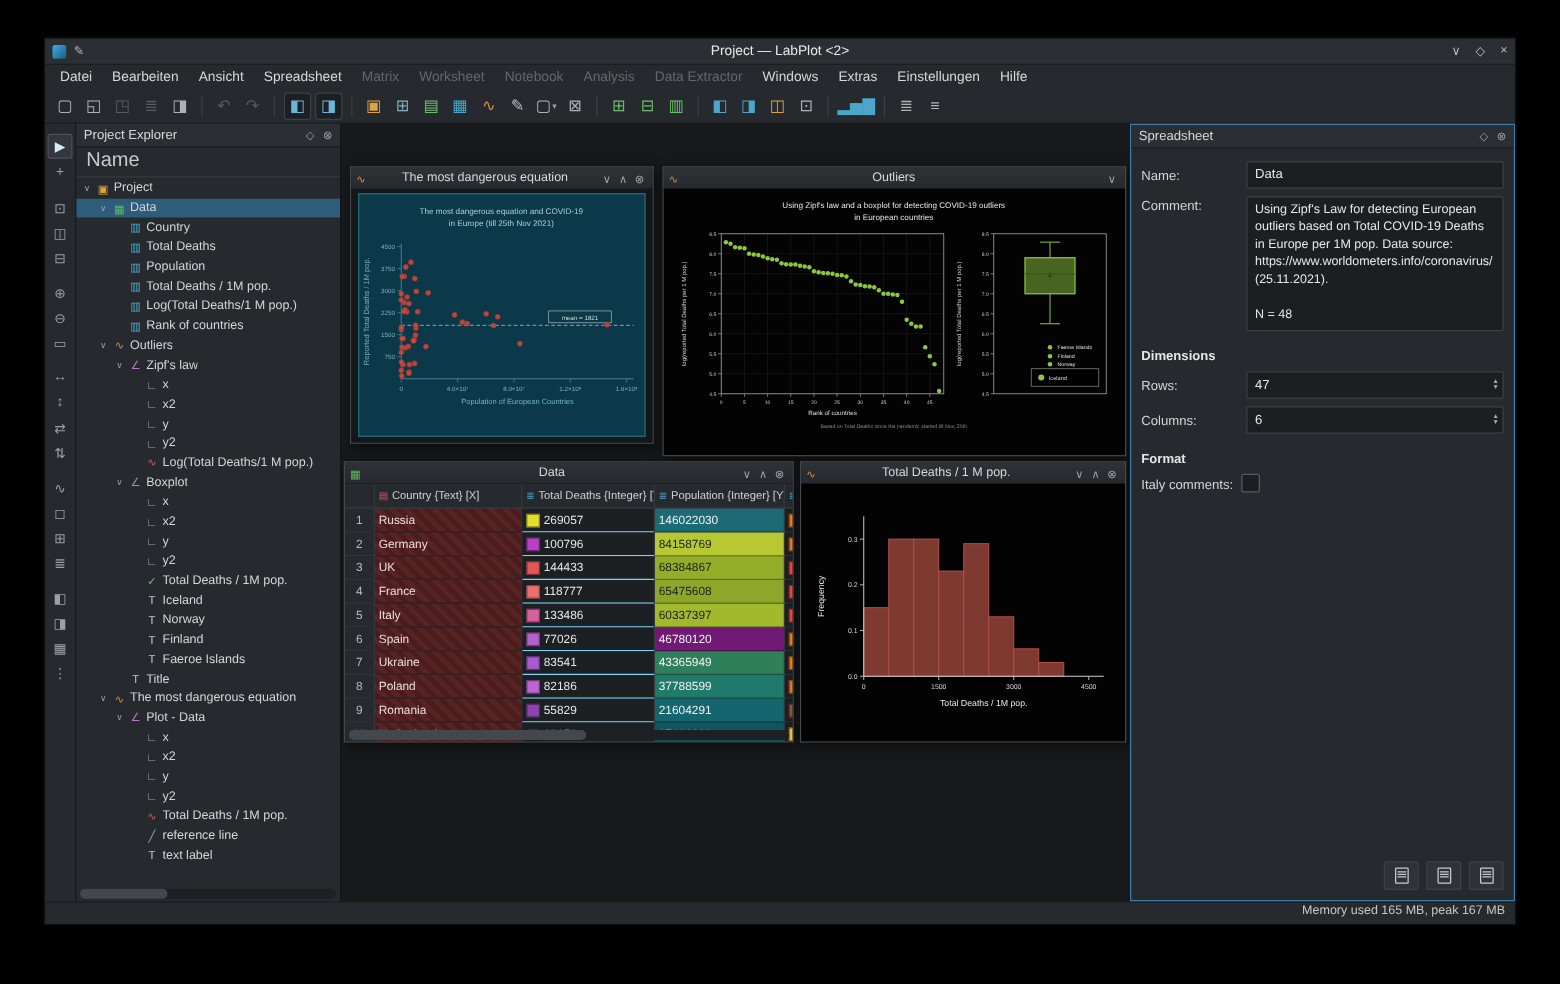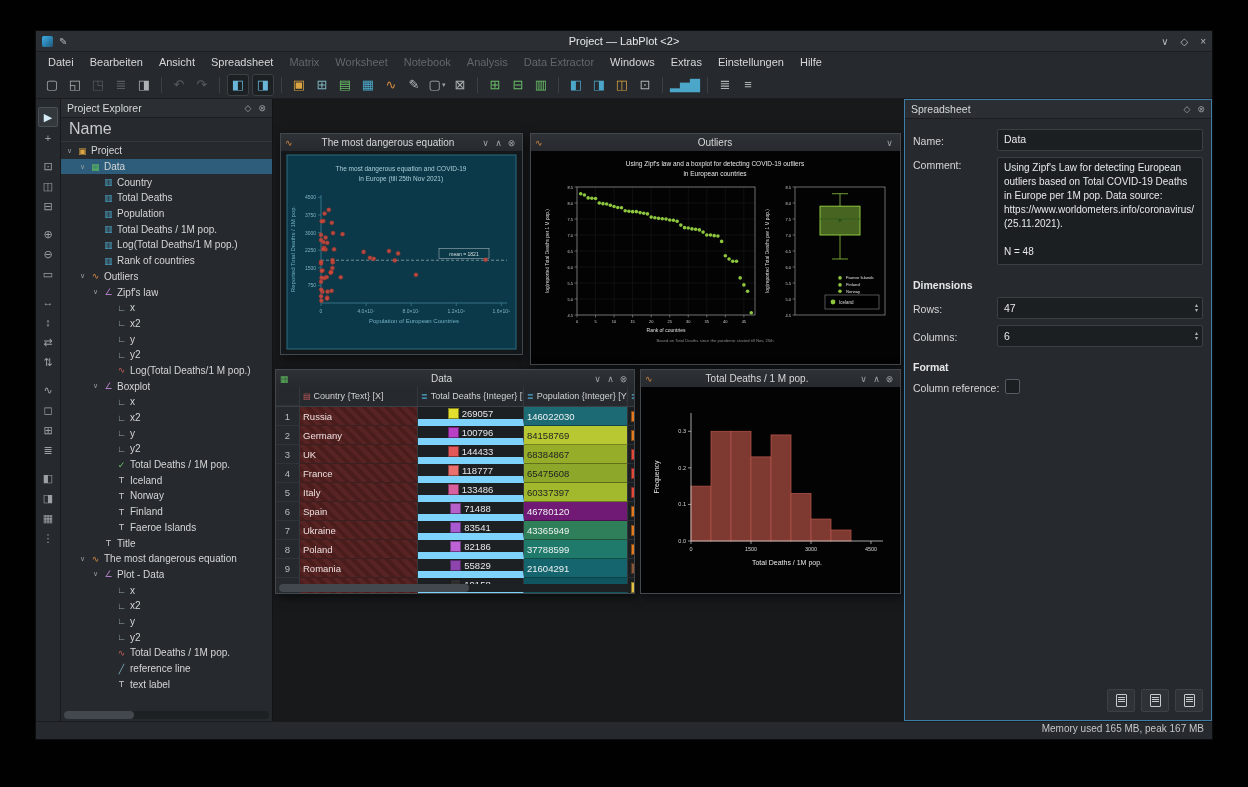--- a/index.html
+++ b/index.html
@@ -59,21 +59,21 @@
   .ws-black{background:#030303;}
   svg text{font-family:"Liberation Sans",sans-serif;}
   
   .dt{position:absolute;inset:0;font-size:9.5px;color:#e4e6e7;}
   .dt-row{display:flex;height:19px;line-height:19px;}
   .dt-head{height:19px;background:#26292d;border-bottom:1px solid #3a3f44;color:#cfd2d4;font-size:9px;}
   .dt-cell{box-sizing:border-box;border-right:1px solid #34383c;padding:0 3px;overflow:hidden;white-space:nowrap;display:flex;align-items:center;gap:3px;}
   .dt-rownum{flex:0 0 24px;background:#26292d;color:#b9bcbe;justify-content:center;border-bottom:1px solid #303438;}
   .c0{flex:0 0 118px;}.c1{flex:0 0 106px;}.c2{flex:0 0 104px;}.c3{flex:0 0 40px;}
   .country{background:repeating-linear-gradient(45deg,#4a1c1c 0 4px,#582323 4px 8px);color:#ecdede;border-bottom:1px solid #3a2020;}
-  .deaths{background:#1d2023;border-bottom:7px solid #7dd3fc;justify-content:center;}
+  .deaths{background:#1d2023;border-bottom:1px solid #7dd3fc;}
   .pop{border-bottom:1px solid rgba(0,0,0,.35);}
   .extra{background:#1d2023;border-bottom:1px solid #2c3033;}
   .swatch{width:9px;height:9px;flex:0 0 9px;display:inline-block;border:1px solid rgba(0,0,0,.4);}
   .hico{font-size:8px;}
   
   .dock{width:308px;background:#26292d;border:1px solid #3c7ea8;position:relative;box-sizing:border-box;display:flex;flex-direction:column;}
   .dock-body{padding:4px 0;font-size:10.5px;color:#d4d6d7;}
   .frow{display:flex;align-items:center;margin:6px 8px;}
   .frow.top{align-items:flex-start;}
   .frow label{flex:0 0 84px;padding-top:2px;}
@@ -711,21 +711,21 @@
                   <div class="dt-cell c2 pop" style="background: rgb(162, 184, 45); color: rgb(28, 31, 34);">60337397</div>
                   <div class="dt-cell c3 extra">
                     <span class="swatch" style="background: rgb(231, 76, 60);"></span>
                   </div>
                 </div>
                 <div class="dt-row">
                   <div class="dt-cell dt-rownum">6</div>
                   <div class="dt-cell c0 country">Spain</div>
                   <div class="dt-cell c1 deaths">
                     <span class="swatch" style="background: rgb(181, 96, 203);"></span>
-                    <span>71488</span>
+                    <span>77026</span>
                   </div>
                   <div class="dt-cell c2 pop" style="background: #701a75; color: rgb(238, 242, 242);">46780120</div>
                   <div class="dt-cell c3 extra">
                     <span class="swatch" style="background: rgb(230, 126, 34);"></span>
                   </div>
                 </div>
                 <div class="dt-row">
                   <div class="dt-cell dt-rownum">7</div>
                   <div class="dt-cell c0 country">Ukraine</div>
                   <div class="dt-cell c1 deaths">
@@ -856,21 +856,21 @@
             <div class="field spin">
               <span>6</span>
               <span class="spin-btns">
                   <span>▴</span>
                   <span>▾</span>
                 </span>
             </div>
           </div>
           <div class="sec">Format</div>
           <div class="frow">
-            <label style="flex:0 0 auto">Column reference:</label>
+            <label style="flex:0 0 auto">Italy comments:</label>
             <span class="checkbox"></span>
           </div>
         </div>
         <div class="dock-footer">
           <span class="doc-btn">
               <span class="doc"></span>
             </span>
           <span class="doc-btn">
               <span class="doc"></span>
             </span>

